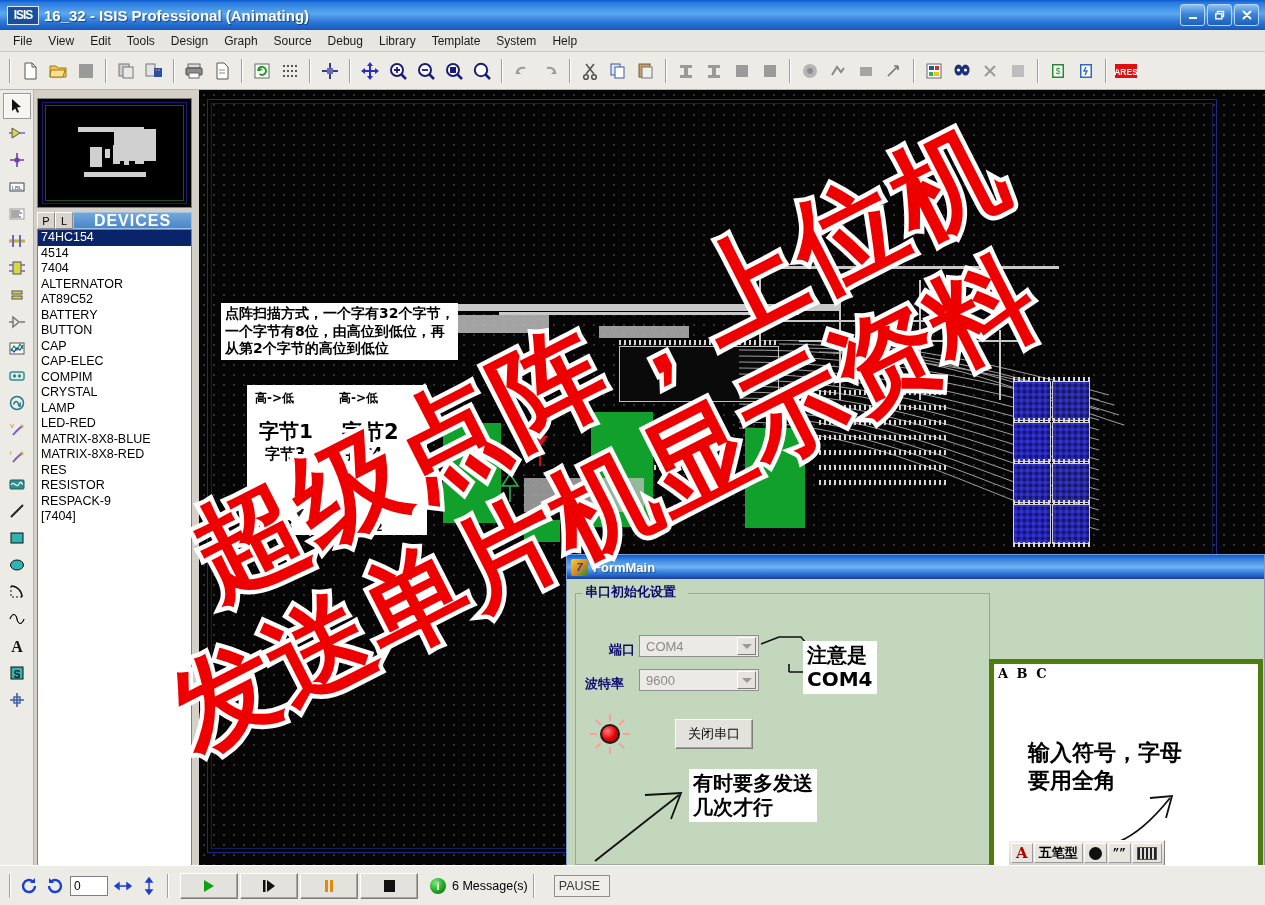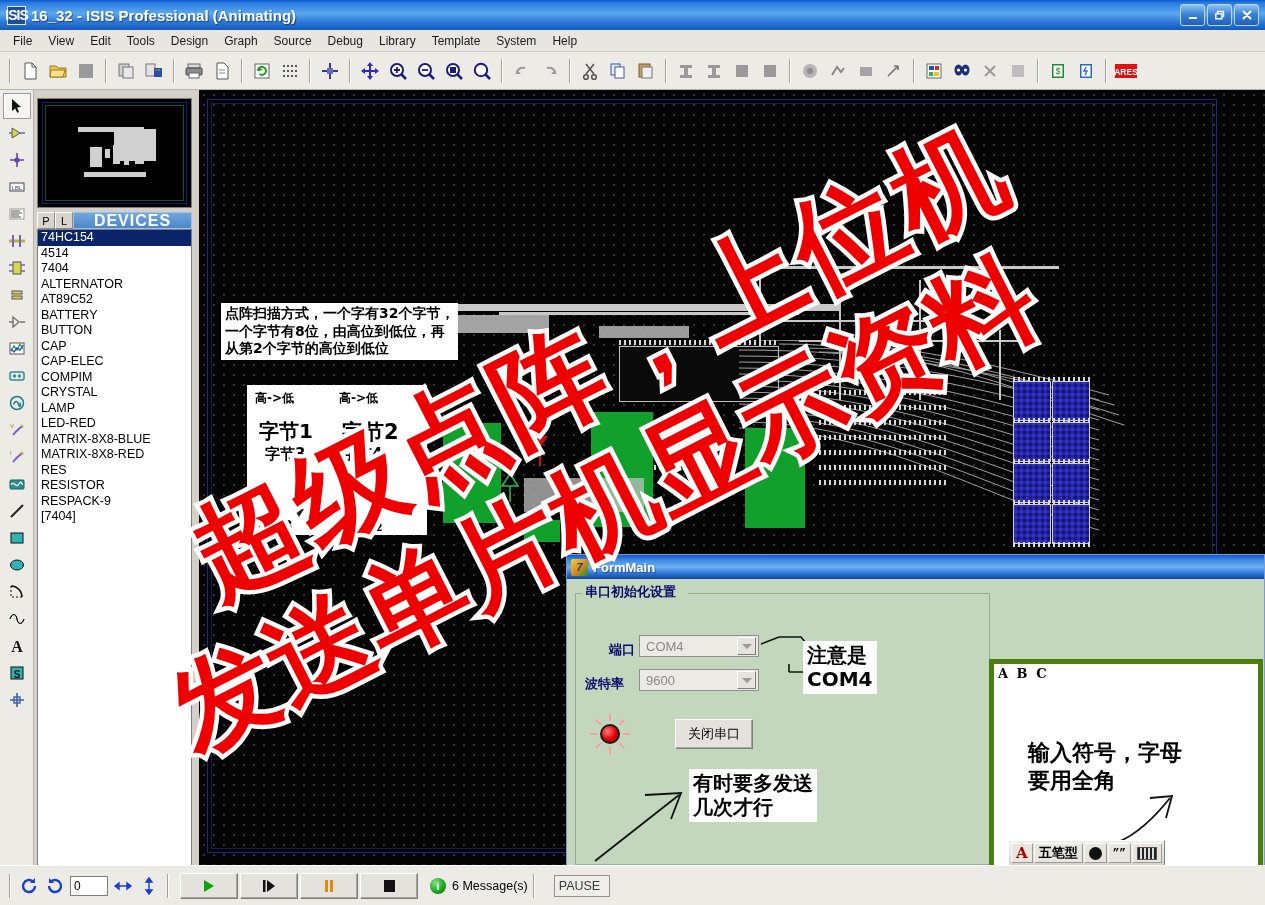--- a/index.html
+++ b/index.html
@@ -12,24 +12,24 @@
     background:#d4d0c8;
   }
 
   
   #titlebar{
     position:absolute; left:0; top:0; width:1265px; height:30px;
     background:linear-gradient(180deg,#0a5ad0 0%,#2b7ce0 10%,#5ba8ef 45%,#2e7ad9 72%,#1359bd 100%);
     display:flex; align-items:center; padding:0 3px;
   }
   #titlebar .tb-icon{
-    width:19px;height:19px;margin:0 5px 0 4px;flex:0 0 auto;
+    width:32px;height:19px;margin:0 5px 0 4px;flex:0 0 auto;
     background:#1b4f9c;border:1px solid #dfe9f7;
     display:flex;align-items:center;justify-content:center;
-    color:#fff;font-size:14px;font-weight:bold;font-family:"Liberation Sans",sans-serif;
+    color:#fff;font-size:12px;font-weight:bold;font-family:"Liberation Sans",sans-serif;
     letter-spacing:-1px;
   }
   #titlebar .tb-text{
     color:#fff;font-weight:bold;font-size:15px;
     text-shadow:1px 1px 1px rgba(0,0,0,.45);white-space:nowrap;
   }
   #titlebar .tb-btns{margin-left:auto;display:flex;gap:2px;padding-right:3px;}
   .tb-btn{
     width:25px;height:22px;border:1px solid #b9d6f5;border-radius:3px;
     background:linear-gradient(180deg,#8fc3f2 0%,#3c84d8 45%,#1d60bc 100%);

